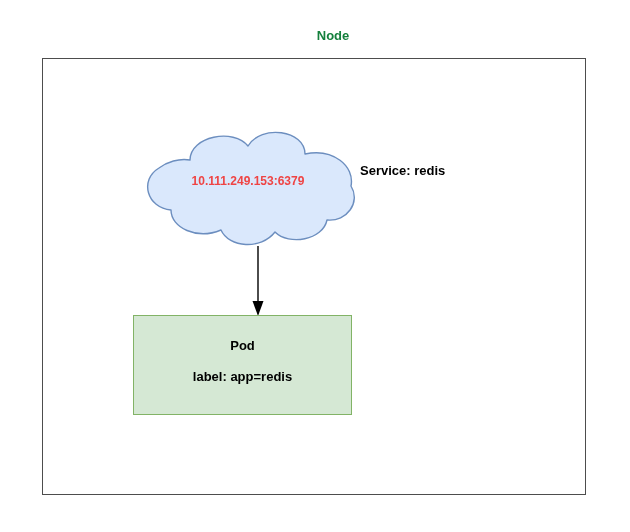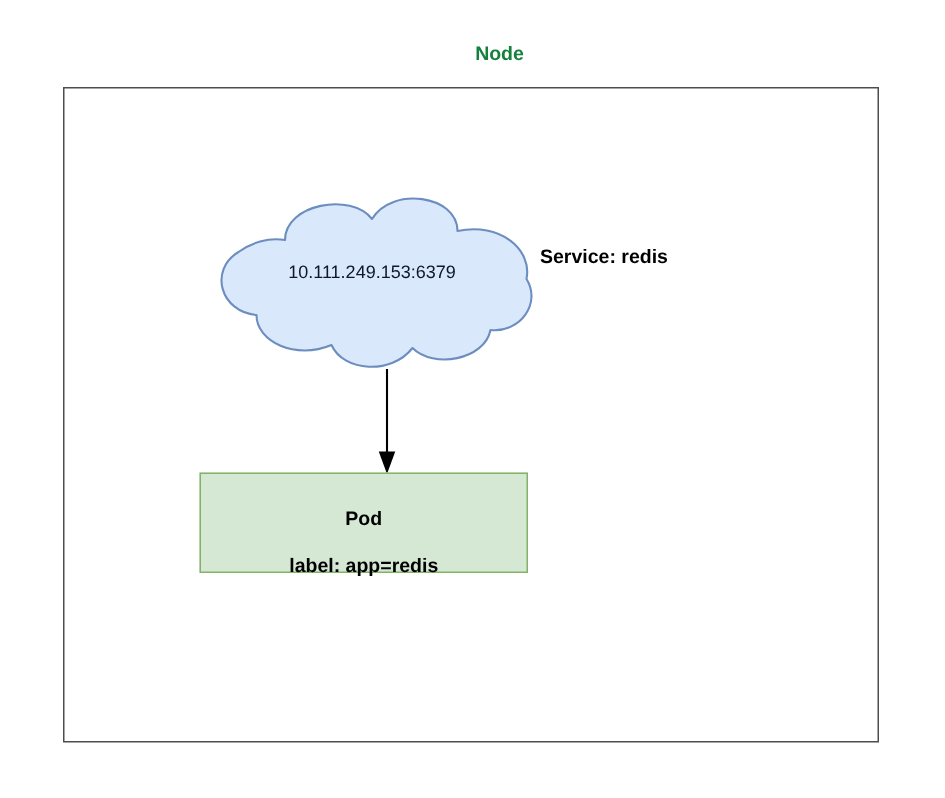--- a/index.html
+++ b/index.html
@@ -58,22 +58,22 @@
     width: 230px;
     height: 130px;
   }
   #cloud-label {
     position: absolute;
     left: 0;
     top: 52px;
     width: 230px;
     text-align: center;
     font-size: 12px;
-    font-weight: normal;
-    color: #0f172a;
+    font-weight: bold;
+    color: #ef4444;
     line-height: 15px;
     white-space: nowrap;
   }
 
   
   #service-annotation {
     position: absolute;
     left: 360px;
     top: 160px;
     width: 200px;
@@ -97,21 +97,21 @@
     width: 20px;
     height: 72px;
   }
 
   
   #pod-box {
     position: absolute;
     left: 133px;
     top: 315px;
     width: 219px;
-    height: 67px;
+    height: 100px;
     background: #d5e8d4;
     border: 1px solid #82b366;
     box-sizing: border-box;
   }
   .pod-line {
     position: absolute;
     left: 0;
     width: 217px;
     text-align: center;
     font-size: 13px;

